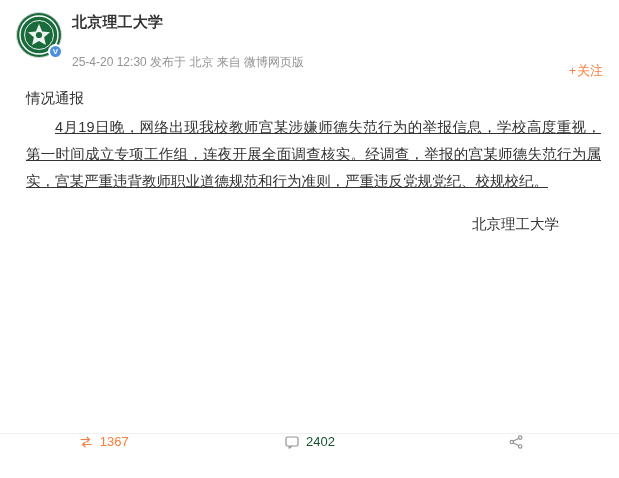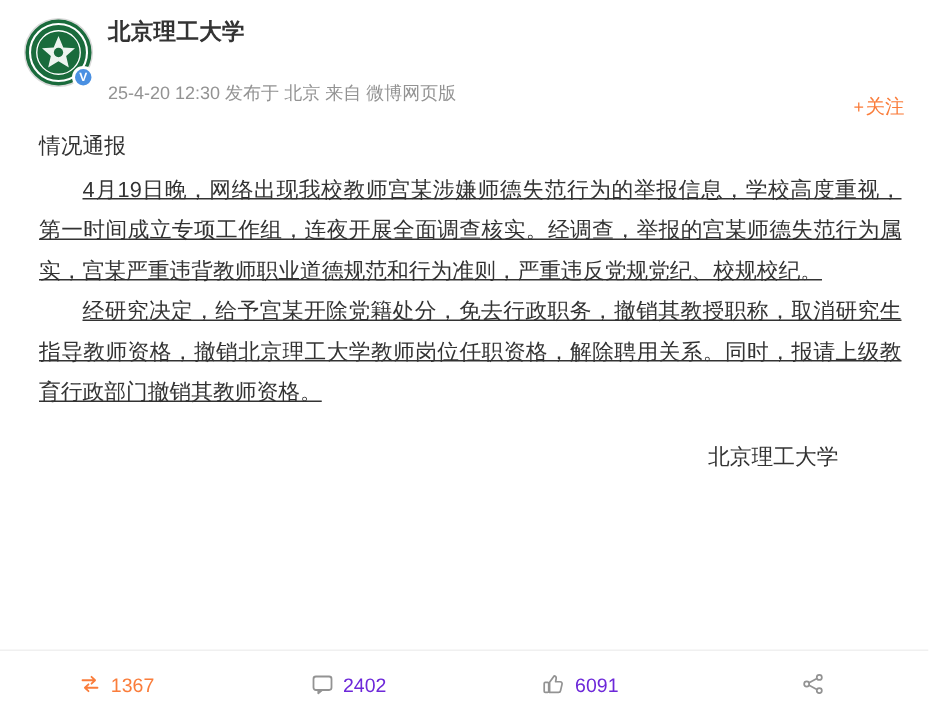--- a/index.html
+++ b/index.html
@@ -143,29 +143,28 @@
     left: 0;
     right: 0;
     bottom: 0;
     height: 44px;
     display: flex;
     align-items: center;
   }
   .action {
     flex: 1 1 0;
     display: flex;
-    align-items: center;
     justify-content: center;
     gap: 6px;
     font-size: 13px;
     color: #939393;
     cursor: pointer;
     height: 100%;
   }
-  .action .count { color: #6d28d9; }
+  .action .count { color: #14532d; }
   .action.liked .count { color: #fa7d3b; }
   .action svg { display: block; }
   .share-label { font-size: 13px; color: #939393; }
 </style>
 </head>
 <body>
 
 <div class="post">
 
   <div class="header">
@@ -194,21 +193,20 @@
     </div>
 
     <div class="follow-btn">
       <span class="plus">+</span><span>关注</span>
     </div>
   </div>
 
   <div class="content">
     <p class="title">情况通报</p>
     <p class="indent">4月19日晚，网络出现我校教师宫某涉嫌师德失范行为的举报信息，学校高度重视，第一时间成立专项工作组，连夜开展全面调查核实。经调查，举报的宫某师德失范行为属实，宫某严重违背教师职业道德规范和行为准则，严重违反党规党纪、校规校纪。</p>
-    <p class="indent">经研究决定，给予宫某开除党籍处分，免去行政职务，撤销其教授职称，取消研究生指导教师资格，撤销北京理工大学教师岗位任职资格，解除聘用关系。同时，报请上级教育行政部门撤销其教师资格。</p>
 
     <div class="signature">
       <div>北京理工大学</div>
     </div>
   </div>
 
   <div class="divider"></div>
 
   <div class="actions">
 
@@ -225,29 +223,20 @@
     <div class="action">
       <span>
         <svg width="16" height="16" viewBox="0 0 16 16" aria-hidden="true">
           <rect x="2" y="3" width="12" height="9" rx="1.6" fill="none" stroke="#939393" stroke-width="1.2"></rect>
           <path d="M5.2 12v2.2L7.8 12" fill="none" stroke="#939393" stroke-width="1.2" stroke-linejoin="round"></path>
         </svg>
       </span>
       <span class="count">2402</span>
     </div>
 
-    <div class="action">
-      <span>
-        <svg width="16" height="16" viewBox="0 0 16 16" aria-hidden="true">
-          <path d="M5.4 13.6V6.9l3-4.3c.9 0 1.5.7 1.4 1.6l-.4 2.3h3.1c.8 0 1.4.8 1.2 1.6l-1 4.3c-.1.7-.7 1.2-1.4 1.2H5.4z" fill="none" stroke="#939393" stroke-width="1.15" stroke-linejoin="round"></path>
-          <rect x="1.8" y="6.9" width="3" height="6.7" rx="0.7" fill="none" stroke="#939393" stroke-width="1.15"></rect>
-        </svg>
-      </span>
-      <span class="count">6091</span>
-    </div>
 
     <div class="action">
       <span>
         <svg width="16" height="16" viewBox="0 0 16 16" aria-hidden="true">
           <circle cx="12.2" cy="3.6" r="1.7" fill="none" stroke="#939393" stroke-width="1.15"></circle>
           <circle cx="3.8" cy="8" r="1.7" fill="none" stroke="#939393" stroke-width="1.15"></circle>
           <circle cx="12.2" cy="12.4" r="1.7" fill="none" stroke="#939393" stroke-width="1.15"></circle>
           <path d="M5.4 7.1l5.2-2.7M5.4 8.9l5.2 2.7" fill="none" stroke="#939393" stroke-width="1.15" stroke-linecap="round"></path>
         </svg>
       </span>

